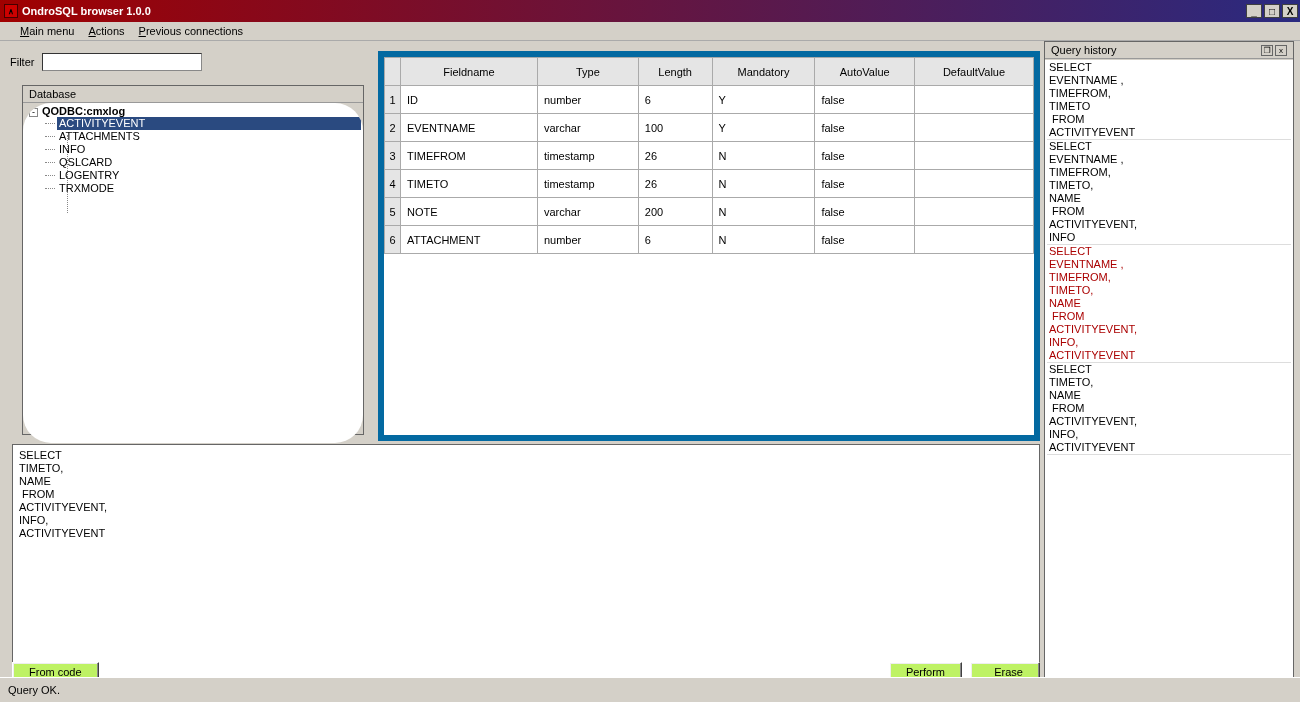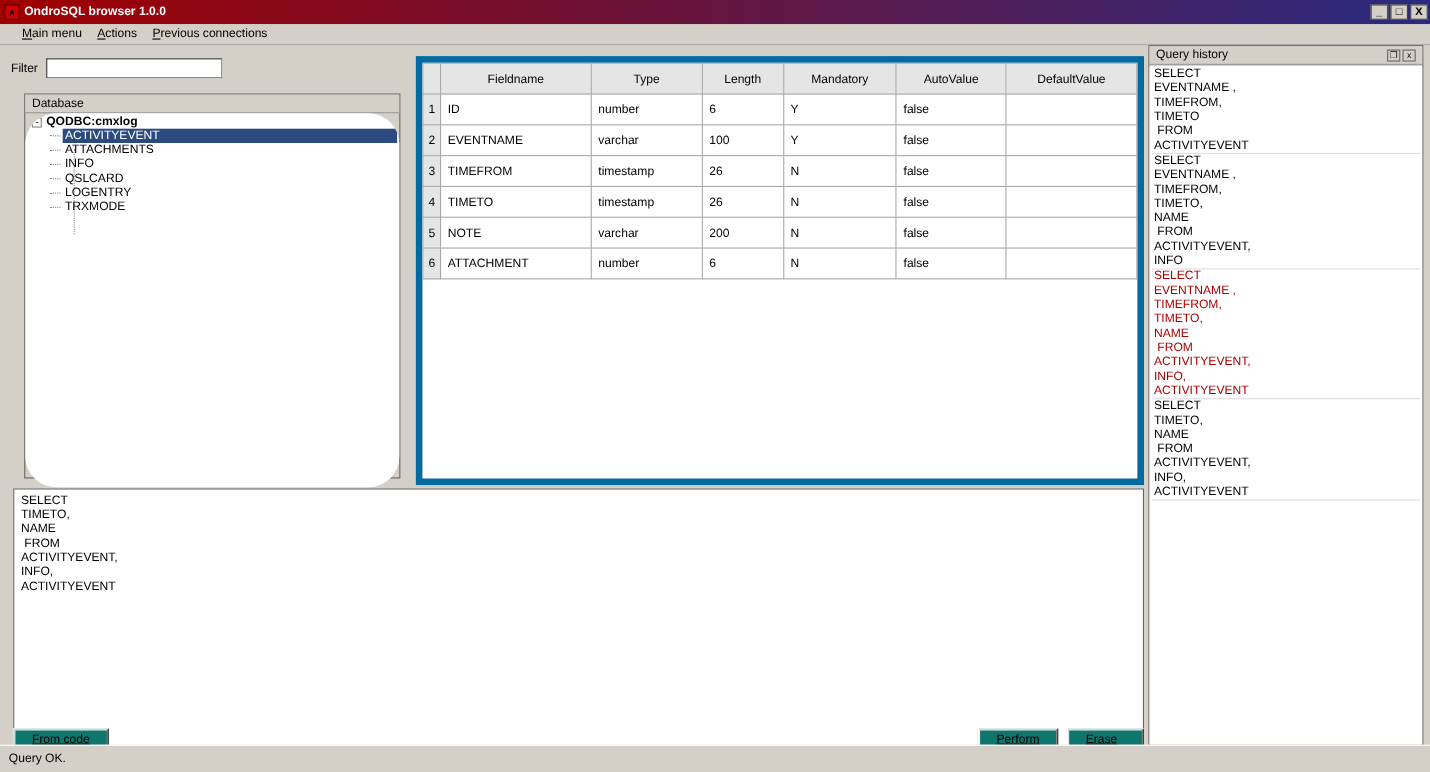--- a/index.html
+++ b/index.html
@@ -30,21 +30,21 @@
 .tree-item.selected { background: #2a4a80; color: white; }
 .grid-panel { position:absolute; left: 378px; top: 10px; right: 260px; height: 390px; background: white; border: 6px solid #0369a1; overflow:hidden;}
 table.grid { border-collapse: collapse; width: 100%;}
 table.grid th, table.grid td { border: 1px solid #aaa; padding: 5px 6px; text-align: left; height:28px;}
 table.grid th { background: #e5e5e5; font-weight: normal; text-align:center;}
 table.grid td.rownum { background: #e5e5e5; text-align:center; width:16px; padding:5px 4px;}
 table.grid th.rownum-h { background:#e5e5e5; width:16px;}
 .bottom-area { position:absolute; left:12px; right:260px; top: 403px; height: 237px; border:1px solid #666; background:white; padding: 4px 6px; white-space: pre; overflow:auto; line-height:13px;}
 .bottom-buttons { position:absolute; bottom:20px; left:12px; right:260px; display:flex; }
 .bottom-buttons .spacer { flex:1;}
-.btn { background:#0f766e; border:1px solid #404040; border-top-color:#fff; border-left-color:#fff; padding:3px 16px; margin-right:8px; box-shadow: inset -1px -1px #888, inset 1px 1px #eee; min-width:70px; text-align:left; cursor:default;text-decoration:underline;}
+.btn { background:#bef264; border:1px solid #404040; border-top-color:#fff; border-left-color:#fff; padding:3px 16px; margin-right:8px; box-shadow: inset -1px -1px #888, inset 1px 1px #eee; min-width:70px; text-align:right; cursor:default;}
 .statusbar { position:absolute; left:0; right:0; bottom:0; height:18px; background:#d4d0c8; border-top:1px solid #fff; padding:12px 8px; display:flex; align-items:center;}
 .history-panel { position:absolute; right:6px; top:0px; width:250px; bottom:24px; background:#d4d0c8; border:1px solid #666;}
 .history-panel .hist-title { background:#d4d0c8; padding:2px 6px; display:flex; align-items:center; border-bottom:1px solid #999;}
 .history-panel .hist-title span { flex:1;}
 .history-panel .hist-title .hbtn { width:12px; height:11px; border:1px solid #666; background:#d4d0c8; margin-left:2px; display:flex; align-items:center; justify-content:center; font-size:8px;}
 .history-panel .hist-body { background:white; position:absolute; top:18px; left:0; right:0; bottom:0; overflow:auto; padding:1px 2px;}
 .hist-entry { border-bottom:1px solid #ddd; padding:0 2px; line-height:13px; white-space:pre;}
 .hist-entry.error { color:#aa0000;}
 </style>
 </head>

